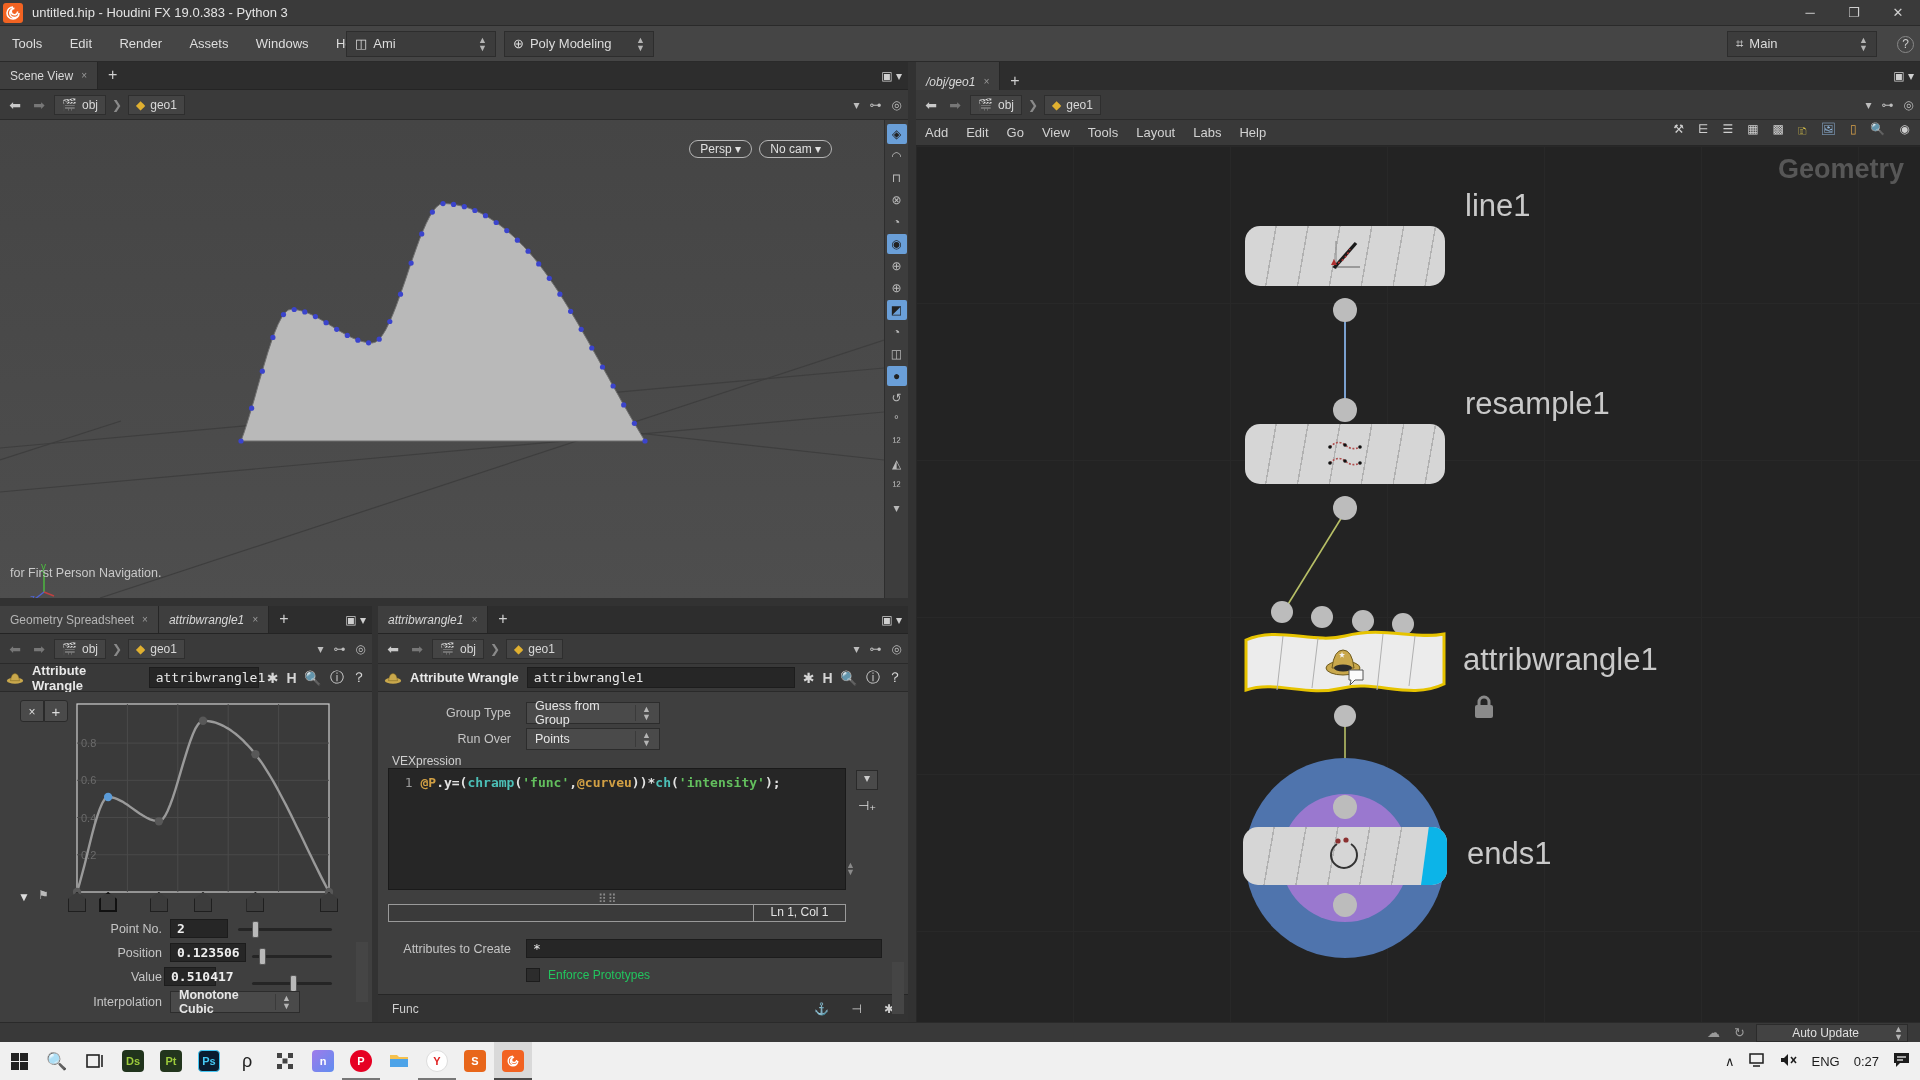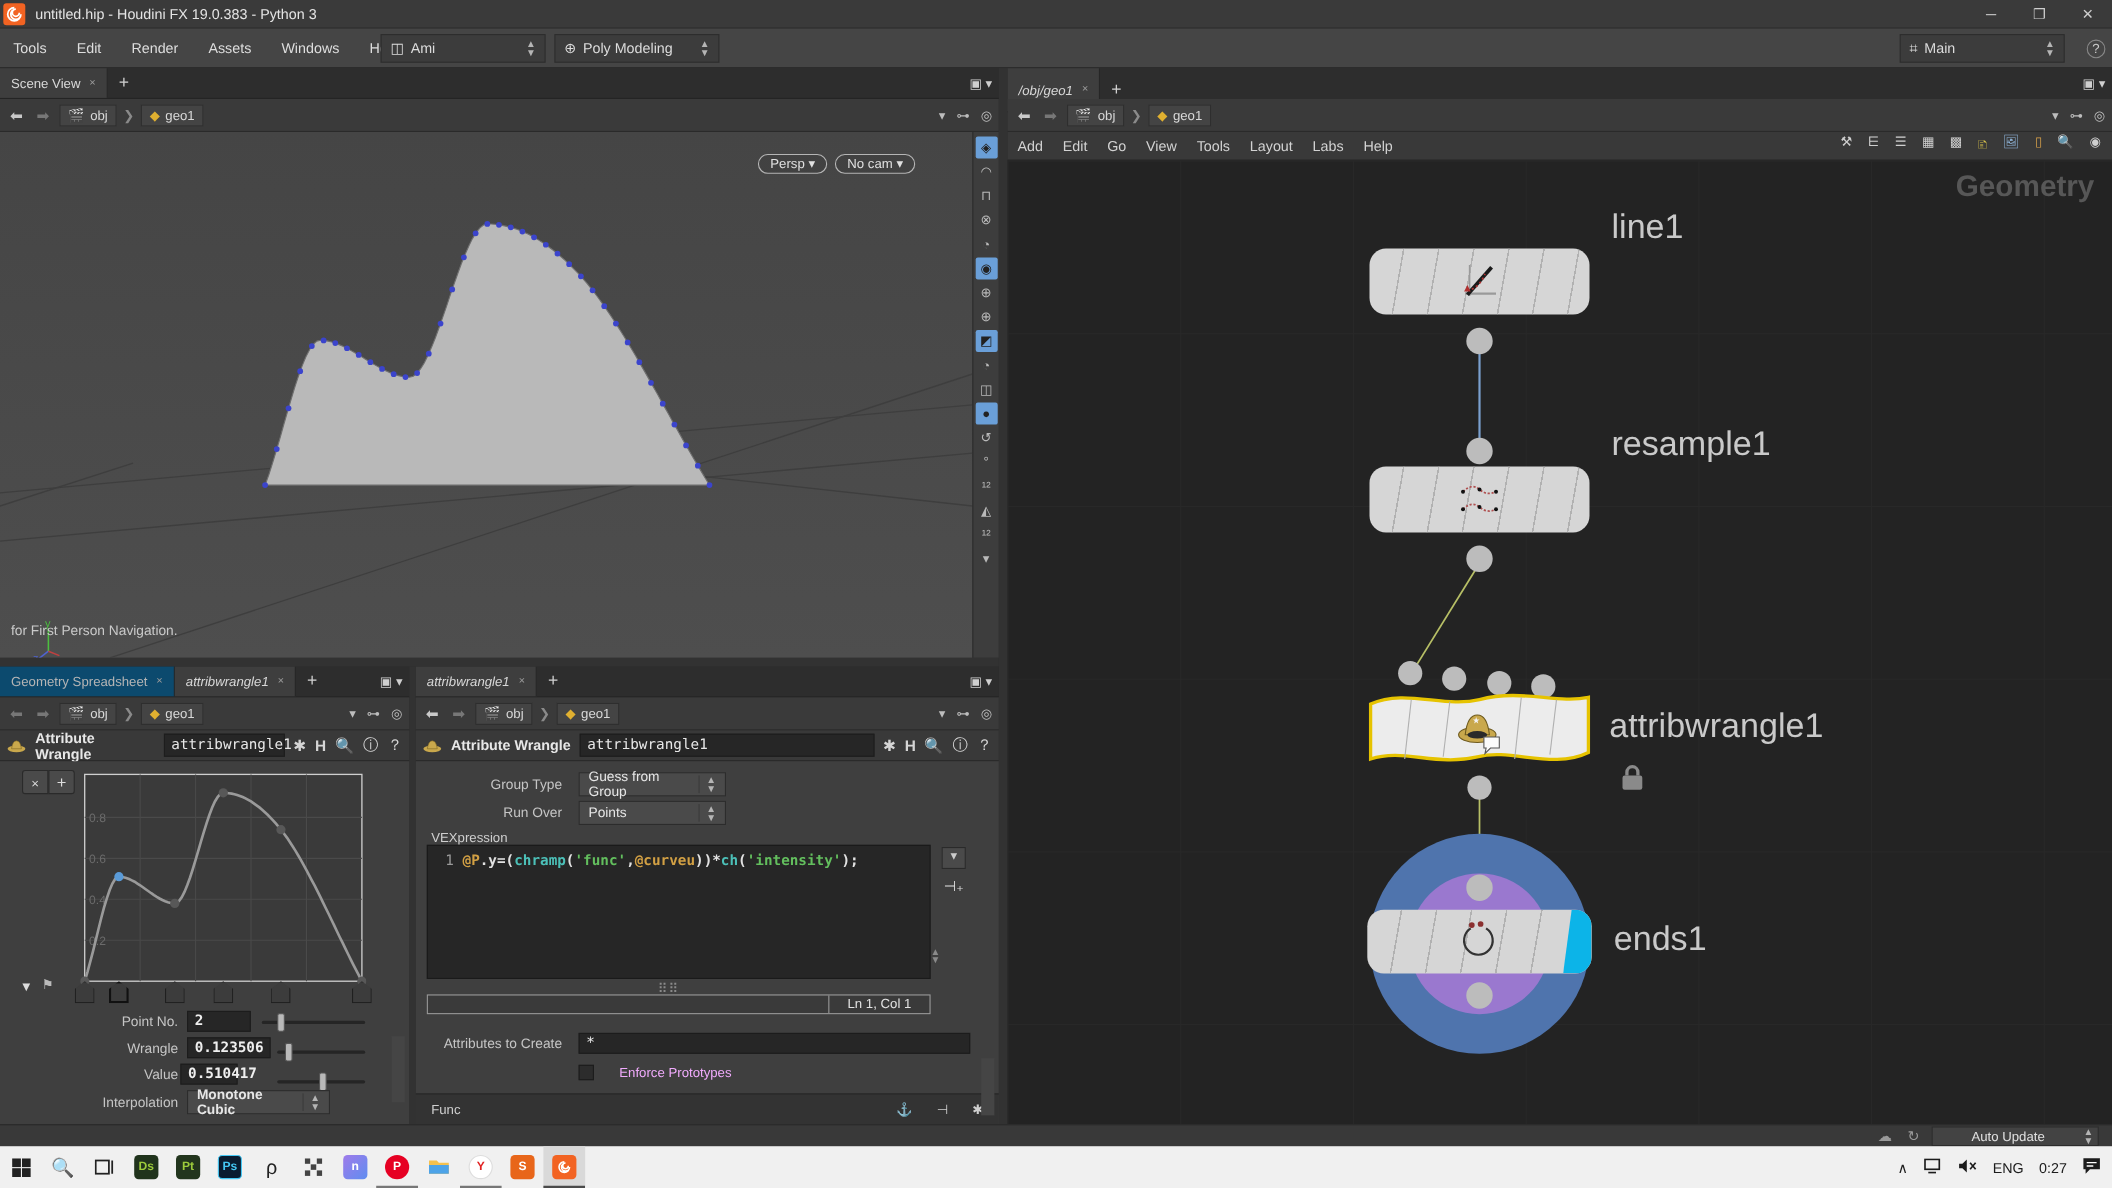--- a/index.html
+++ b/index.html
@@ -13,21 +13,21 @@
   .wctrl { top:0; width:44px; height:26px; text-align:center; line-height:26px; color:#cfcfcf; font-size:13px; }
   #menubar { left:0; top:26px; width:1920px; height:36px; background:#454545; border-bottom:1px solid #2a2a2a; }
   #menubar .mitem { display:inline-block; padding:0 12px; line-height:36px; color:#dedede; font-size:13px; }
   .combo { background:#3c3c3c; border:1px solid #2d2d2d; height:26px; line-height:24px; color:#dcdcdc;
            padding:0 8px; font-size:13px; display:flex; align-items:center; gap:6px; }
   .updown { color:#b5b5b5; font-size:9px; line-height:8px; text-align:center; }
   
   .tabrow { background:#2d2d2d; border-bottom:1px solid #242424; }
   .tab { display:inline-flex; align-items:center; gap:8px; height:100%; padding:0 10px; background:#3e3e3e;
          border-right:1px solid #262626; color:#d8d8d8; }
-  .tab.inactive { background:#0c4a6e; color:#b5b5b5; }
+  .tab.inactive { background:#404040; color:#b5b5b5; }
   .tab.it { font-style:italic; }
   .tab .x { color:#9a9a9a; font-size:10px; }
   .plus { color:#d0d0d0; font-size:16px; padding:0 10px; }
   .paneicons { position:absolute; right:6px; top:7px; color:#cfcfcf; }
   .pathrow { background:#3a3a3a; border-bottom:1px solid #2a2a2a; display:flex; align-items:center; gap:6px; padding:0 6px; }
   .navarrow { color:#c9c9c9; font-size:14px; width:18px; text-align:center; }
   .navarrow.dim { color:#777; }
   .chip { background:#444; border:1px solid #2e2e2e; height:20px; display:flex; align-items:center; gap:5px; padding:0 7px; color:#d8d8d8; }
   .crumbsep { color:#8a8a8a; }
   .pathright { margin-left:auto; display:flex; align-items:center; gap:10px; color:#bdbdbd; }
@@ -305,21 +305,21 @@
   <div class="abs" style="left:18px; top:198px; color:#ddd">▼</div>
   <div class="abs" style="left:38px; top:196px; color:#bbb">⚑</div>
   <div id="handles"></div>
 
   <div class="abs plabel" style="left:40px; top:230px; width:122px">Point No.</div>
   <div class="abs field" style="left:170px; top:227px; width:58px">2</div>
   <div class="abs slider" style="left:238px; top:236px; width:94px">
       <div class="shandle" id="sl0" style="left: calc(18% - 3px);"></div>
     </div>
 
-  <div class="abs plabel" style="left:40px; top:254px; width:122px">Wrangle</div>
+  <div class="abs plabel" style="left:40px; top:254px; width:122px">Position</div>
   <div class="abs field" style="left:170px; top:251px; width:76px">0.123506</div>
   <div class="abs slider" style="left:252px; top:260px; width:80px">
       <div class="shandle" id="sl1" style="left: calc(12% - 3px);"></div>
     </div>
 
   <div class="abs plabel" style="left:40px; top:278px; width:122px">Value</div>
   <div class="abs field" style="left:164px; top:275px; width:52px">0.510417</div>
   <div class="abs slider" style="left:252px; top:284px; width:80px">
       <div class="shandle" id="sl2" style="left: calc(51% - 3px);"></div>
     </div>
@@ -393,21 +393,21 @@
   <div class="abs" style="left:480px; top:106px; color:#ddd; font-size:13px">⊣₊</div>
   <div class="abs" style="left:468px; top:170px; color:#8a8a8a; font-size:9px; line-height:7px">▲<br>▼</div>
   <div class="abs" style="left:220px; top:200px; color:#8a8a8a; letter-spacing:1px">⠿⠿</div>
   <div class="abs" style="left:10px; top:212px; width:458px; height:18px; border:1px solid #9a9a9a; background:#3a3a3a; display:flex">
     <div style="flex:1"></div>
     <div style="width:92px; border-left:1px solid #9a9a9a; text-align:center; color:#e2e2e2">Ln 1, Col 1</div>
   </div>
   <div class="abs plabel" style="left:0px; top:250px; width:133px">Attributes to Create</div>
   <div class="abs field" style="left:148px; top:247px; width:356px; font-weight:normal">*</div>
   <div class="abs" style="left:148px; top:276px; width:14px; height:14px; background:#2c2c2c; border:1px solid #1c1c1c"></div>
-  <div class="abs" style="left:185px; top:276px; color:#f0abfc">Enforce Prototypes</div>
+  <div class="abs" style="left:170px; top:276px; color:#22c55e">Enforce Prototypes</div>
   <div class="abs secbar" style="left:0; top:302px; width:530px; height:28px">
     <span>Func</span>
     <span style="margin-left:auto; display:flex; gap:22px; color:#cfcfcf">
       <span>⚓</span>
       <span>⊣</span>
       <span>✱</span>
     </span>
   </div>
   <div class="abs scrl" style="right:4px; top:270px; width:12px; height:52px"></div>
 </div>

